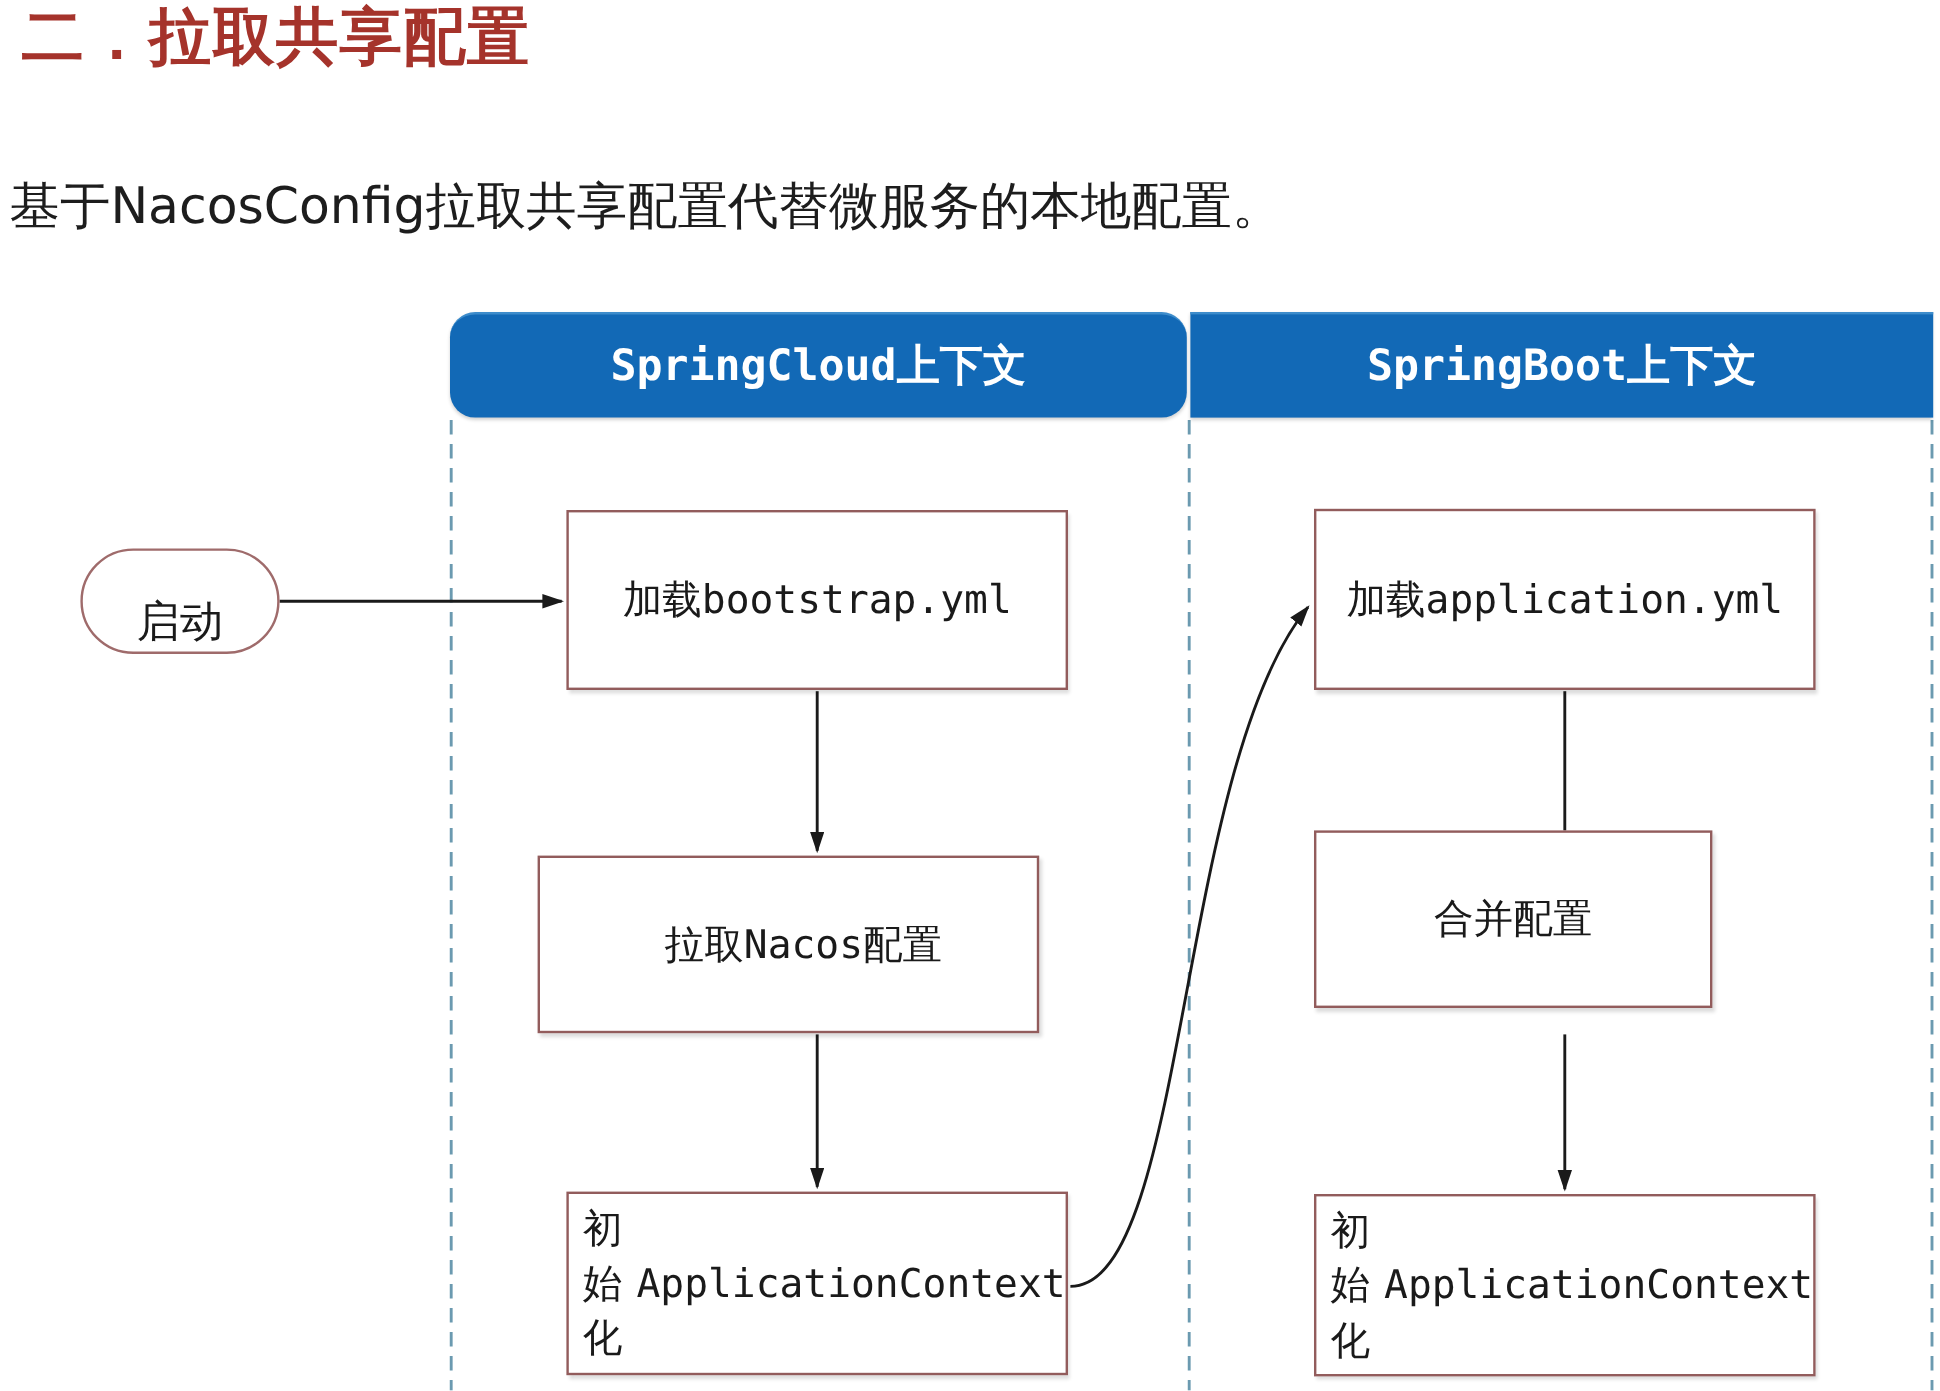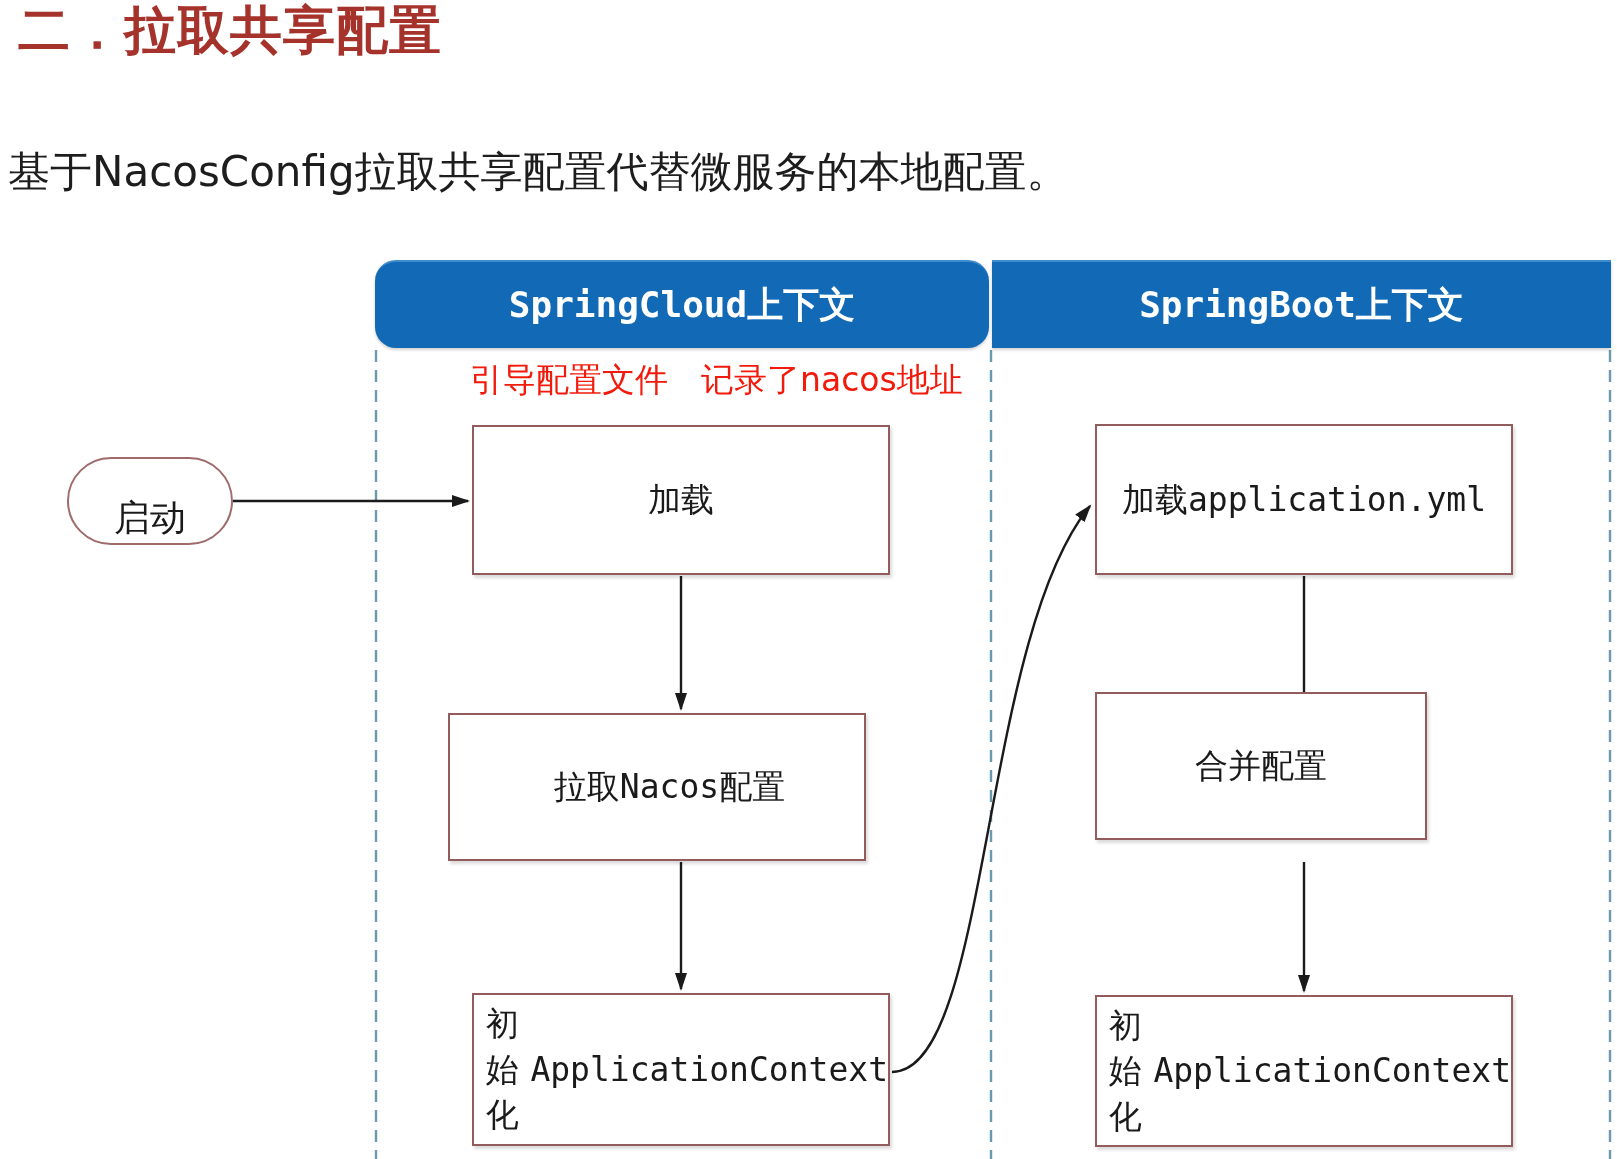--- a/index.html
+++ b/index.html
@@ -85,28 +85,28 @@
     <path d="M1304 862 L1304 991" fill="none" stroke-width="2.4" marker-end="url(#arrowhead)" stroke="#1A1A1A"></path>
   </svg>
 
   <div class="lane-header cloud">
     <span>SpringCloud上下文</span>
   </div>
   <div class="lane-header boot">
     <span>SpringBoot上下文</span>
   </div>
 
-  <div class="annotation">引导配置文件　记录了nacos地址</div>
 
   <div class="start-node">
     <span>启动</span>
   </div>
 
   <div class="node l1">
     <span>加载</span>
+    <span>bootstrap.yml</span>
   </div>
   <div class="node l2">
     <span>拉取Nacos配置</span>
   </div>
   <div class="node l3">
     <span>初始化</span>
     <span>ApplicationContext</span>
   </div>
 
   <div class="node r1">

